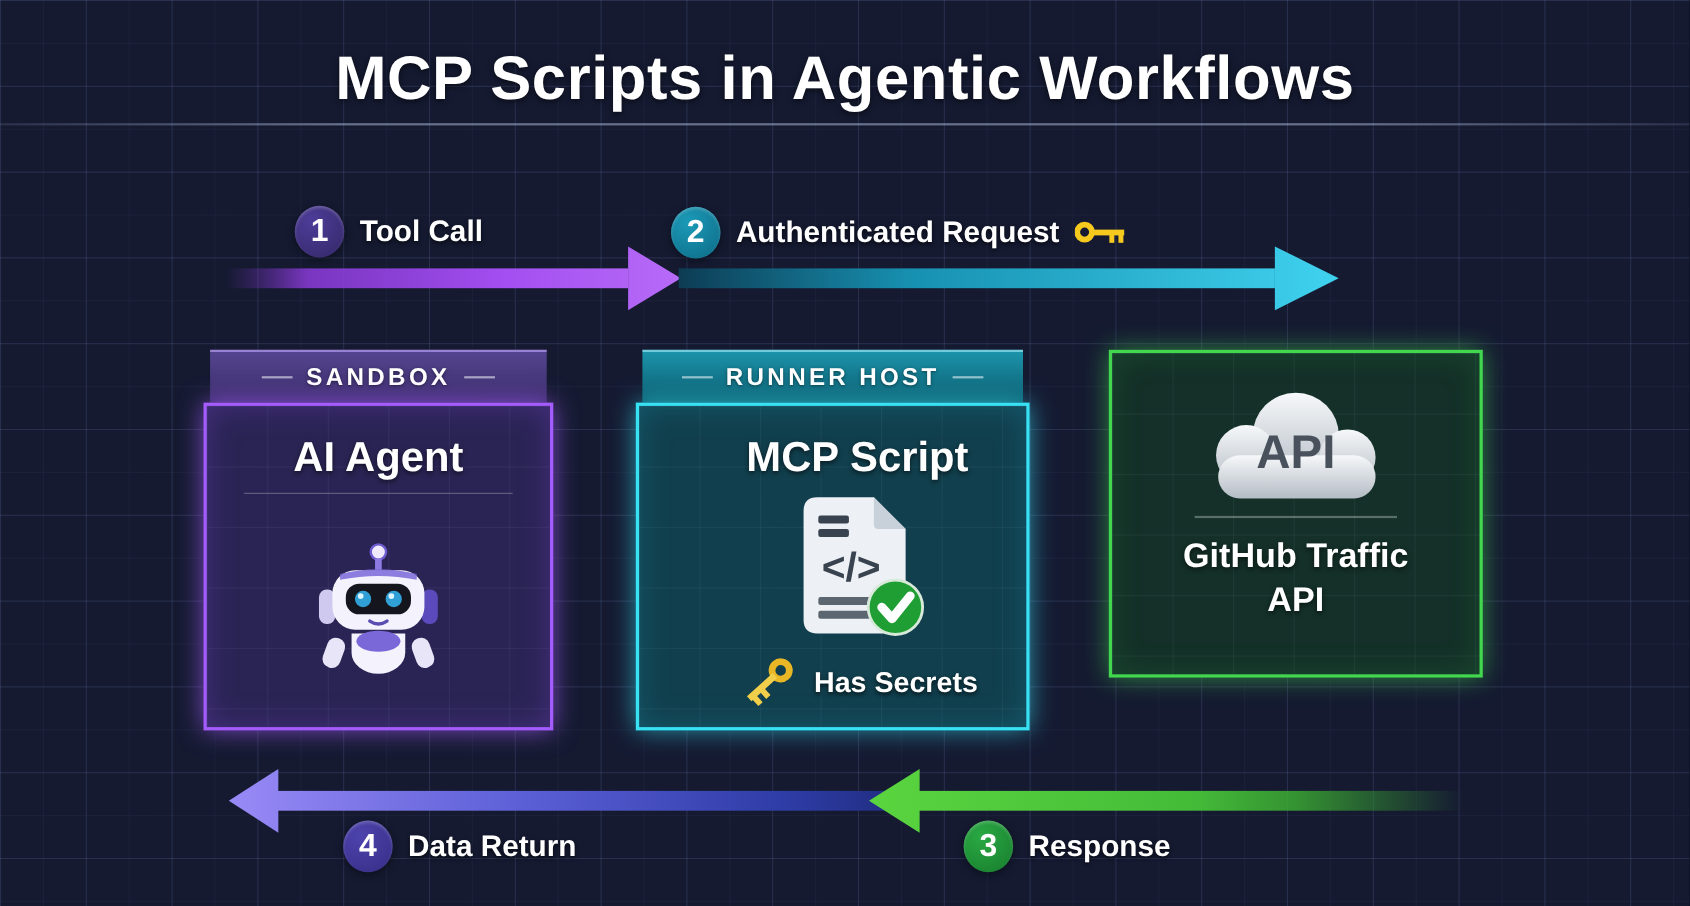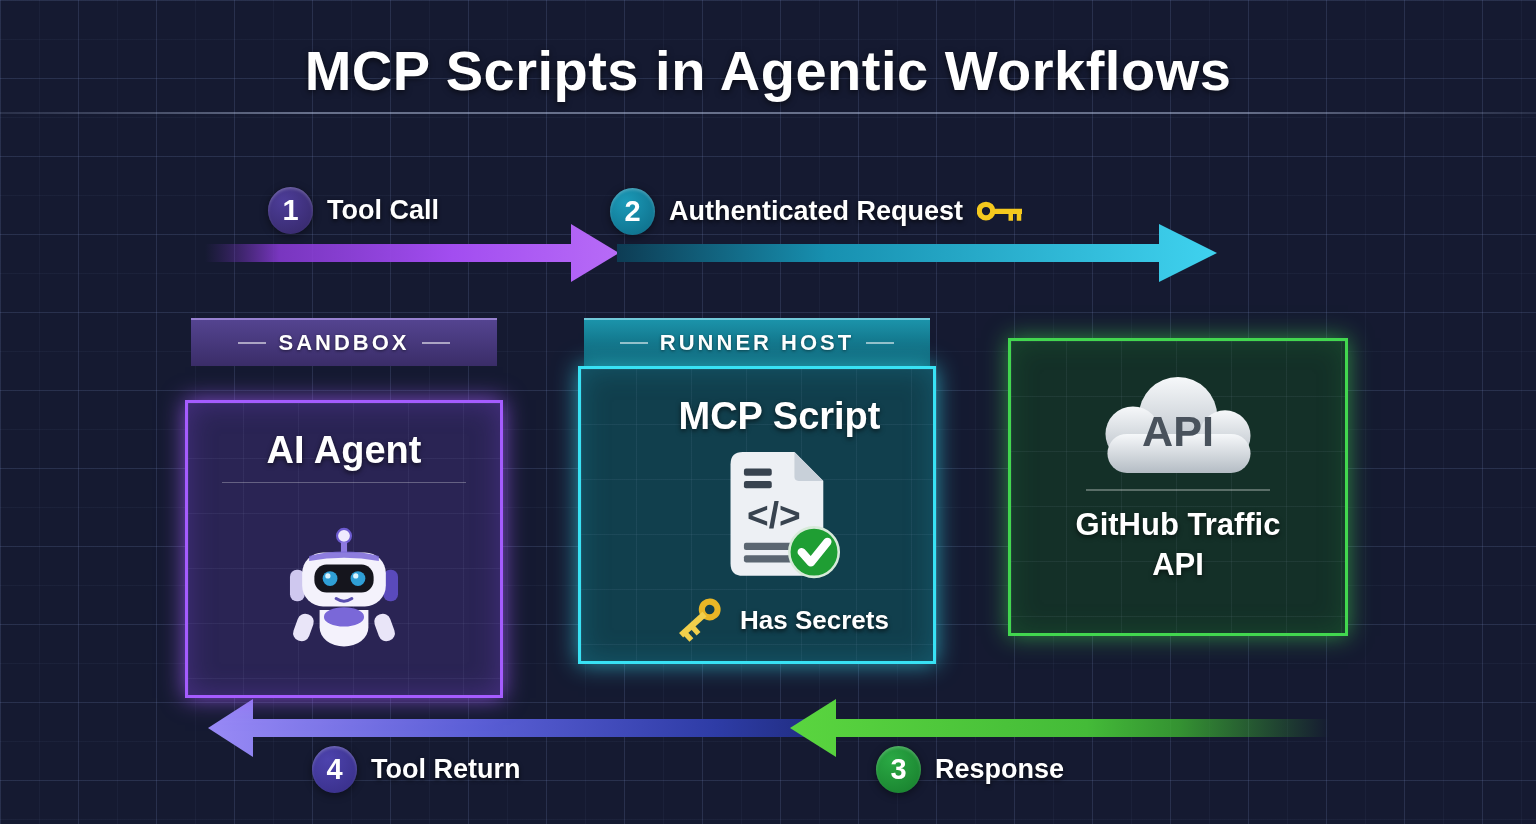--- a/index.html
+++ b/index.html
@@ -36,21 +36,21 @@
     box-shadow:0 2px 8px rgba(0,0,0,0.45), inset 0 2px 3px rgba(255,255,255,0.22);
   }
   .badge-1{background:radial-gradient(circle at 35% 30%, #4d3d99, #342766);}
   .badge-2{background:radial-gradient(circle at 35% 30%, #1b9ab8, #0d6a85);}
   .badge-3{background:radial-gradient(circle at 35% 30%, #2aa944, #177c2c);}
   .badge-4{background:radial-gradient(circle at 35% 30%, #4d43ad, #362d85);}
   .flow-label{font-size:27px;font-weight:600;text-shadow:0 2px 4px rgba(0,0,0,0.7);white-space:nowrap;}
 
   
   .col{position:absolute;top:318px;display:flex;flex-direction:column;}
-  .col-sandbox {left:185px;width:318px;gap:34px;}
+  .col-sandbox {left:185px;width:318px;}
   .col-runner  {left:578px;width:358px;}
   .col-external{left:1008px;width:340px;}
   .box-header{
     margin:0 6px;height:46px;display:flex;align-items:center;justify-content:center;gap:12px;
     font-size:22px;font-weight:700;letter-spacing:3px;
     text-shadow:0 1px 3px rgba(0,0,0,0.5);
   }
   .hdr-dash{width:28px;height:2px;background:rgba(255,255,255,0.55);flex:0 0 auto;}
   .hdr-sandbox {background:linear-gradient(180deg,#544490,#3a2d68);border-top:2px solid rgba(175,150,235,0.8);}
   .hdr-runner  {background:linear-gradient(180deg,#1b93aa,#0d5b6e);border-top:2px solid rgba(140,230,245,0.8);text-align:center;}
@@ -71,21 +71,20 @@
   .body-runner{
     background-color:#113f4d;
     border:3px solid #38e2f5;
     box-shadow:0 0 22px rgba(56,226,245,0.65), inset 0 0 28px rgba(30,140,170,0.35);
     padding-left:45px;
   }
   .body-external{
     background-color:#143028;
     border:3px solid #42d74f;
     box-shadow:0 0 22px rgba(66,215,79,0.6), inset 0 0 28px rgba(35,130,60,0.3);
-    margin-top:20px;
   }
   .box-title{
     margin:26px 0 0 0;font-size:38px;font-weight:800;
     text-shadow:0 2px 5px rgba(0,0,0,0.6);
   }
   .box-divider{width:78%;height:1px;background:rgba(255,255,255,0.28);margin-top:10px;}
   .icon-area{flex:1 1 auto;display:flex;align-items:center;justify-content:center;}
   .badge-row{display:flex;align-items:center;gap:14px;margin-bottom:20px;}
   .badge-row-label{font-size:26px;font-weight:700;text-shadow:0 2px 4px rgba(0,0,0,0.7);}
   .runner-row-divider{width:86%;height:1px;background:rgba(255,255,255,0.18);margin-bottom:10px;}
@@ -170,21 +169,21 @@
     </svg>
   </div>
 
   <div class="flow-row" style="left:876px;top:745px;">
     <div class="badge badge-3">3</div>
     <div class="flow-label">Response</div>
   </div>
 
   <div class="flow-row" style="left:312px;top:745px;">
     <div class="badge badge-4">4</div>
-    <div class="flow-label">Tool Return</div>
+    <div class="flow-label">Data Return</div>
   </div>
 
   <div class="col col-sandbox">
     <div class="box-header hdr-sandbox">
       <span class="hdr-dash"></span>
       <span>SANDBOX</span>
       <span class="hdr-dash"></span>
     </div>
     <div class="box-body body-sandbox">
       <h2 class="box-title">AI Agent</h2>

